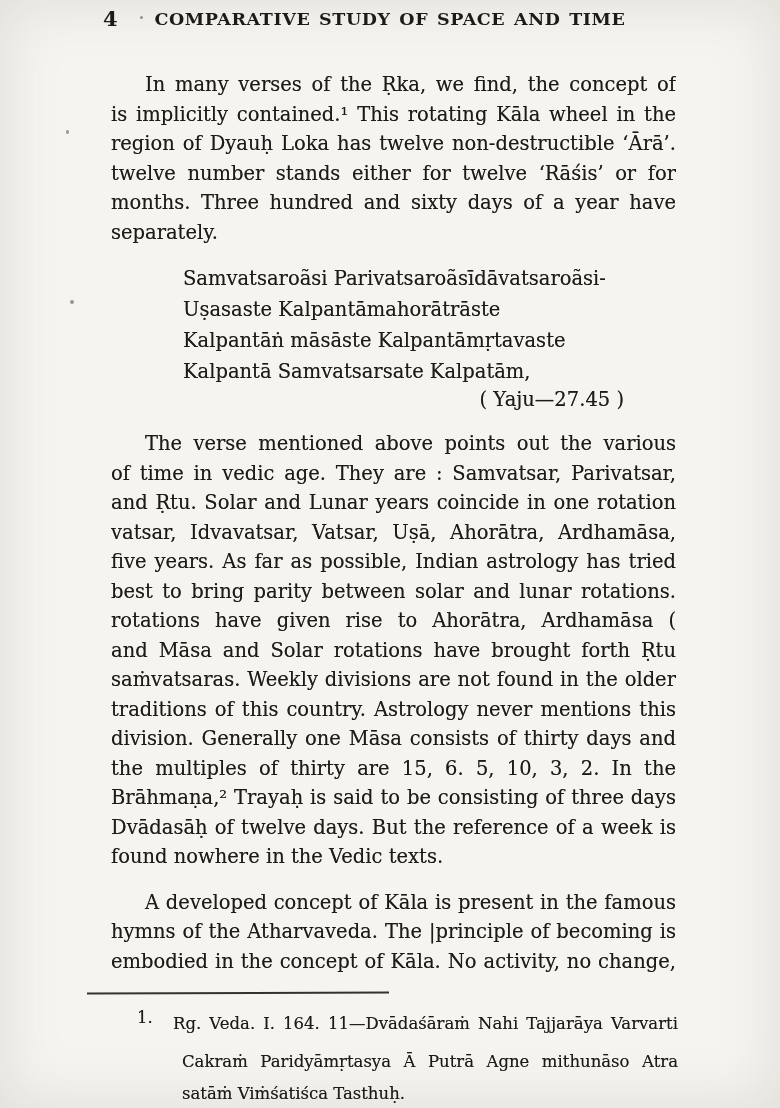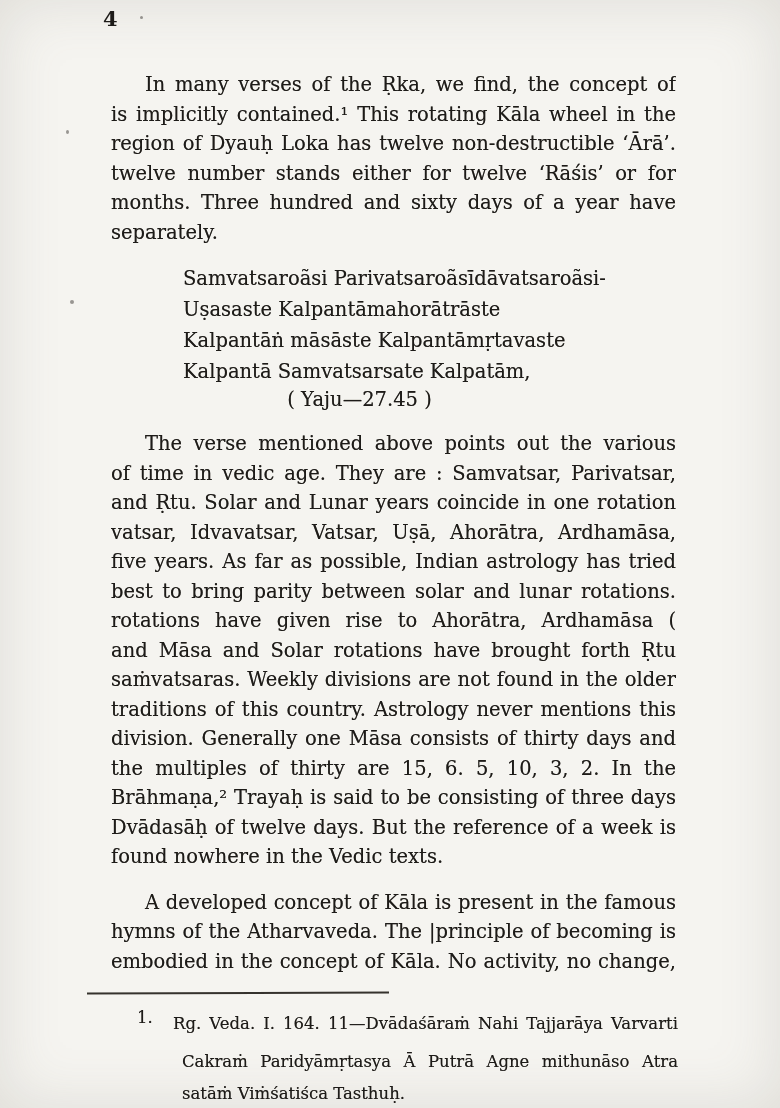--- a/index.html
+++ b/index.html
@@ -44,21 +44,21 @@
     height: 29.5px;
   }
   .line.justify { text-align: justify; text-align-last: justify; }
   .line.indent { padding-left: 34px; }
   .p2 { margin-top: 8px; }
   .p3 { margin-top: 14px; }
   
   .verse { margin: 12px 0 0 88px; }
   .verse .line { line-height: 31px; height: 31px; }
   .attribution {
-    text-align: center;
+    text-align: right;
     padding-right: 68px;
     line-height: 26px;
     margin-bottom: 16px;
   }
   
   .fnrule {
     width: 302px; height: 0;
     border-top: 2px solid #35322d;
     margin: 10px 0 8px -8px;
     transform: rotate(-0.2deg);
@@ -76,20 +76,21 @@
     border-radius: 50%;
   }
 </style>
 </head>
 <body>
 
 <div class="page" style="--paper: #f5f4f0; --ink: #1d1b18;">
 
   <div class="header">
     <span class="pagenum">4</span>
+    <span class="running-title">COMPARATIVE STUDY OF SPACE AND TIME</span>
   </div>
 
   <div class="content" id="content">
       <div class="para">
         <div class="line justify indent">In many verses of the Ṛka, we find, the concept of Kāla</div>
         <div class="line justify">is implicitly contained.¹ This rotating Kāla wheel in the</div>
         <div class="line justify">region of Dyauḥ Loka has twelve non-destructible ‘Ārā’. This</div>
         <div class="line justify">twelve number stands either for twelve ‘Rāśis’ or for twelve</div>
         <div class="line justify">months. Three hundred and sixty days of a year have seven</div>
         <div class="line">separately.</div>

